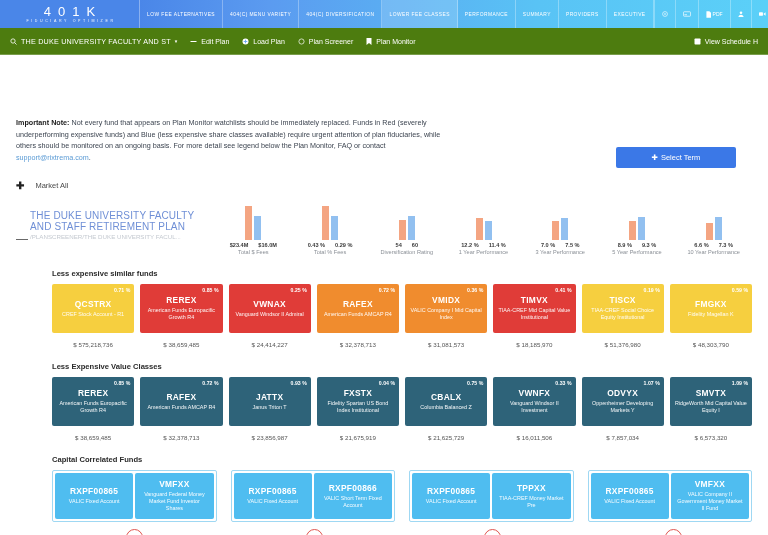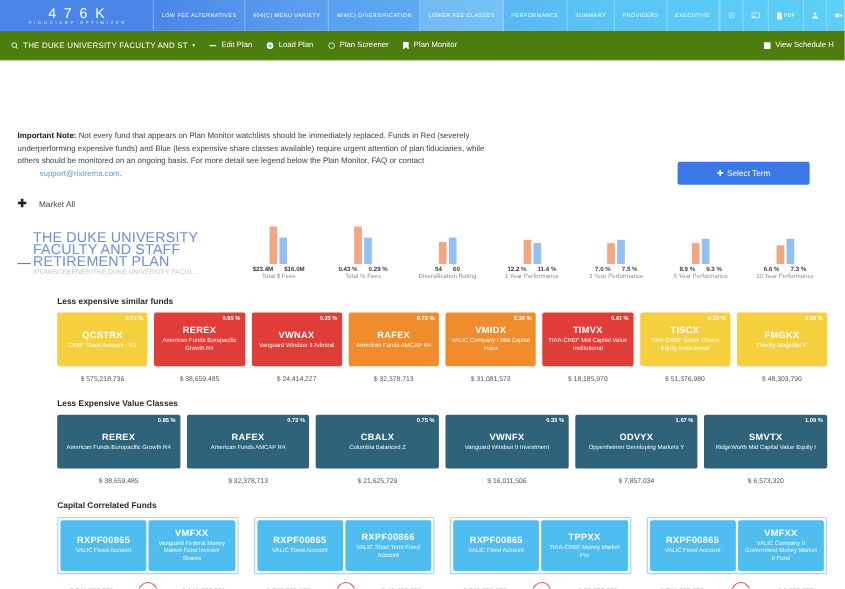--- a/index.html
+++ b/index.html
@@ -55,33 +55,33 @@
     position:absolute; right:32px; top:30px;
     background:#3b78e7; color:#fff; border:none; border-radius:2px;
     width:120px; height:21px; font-size:7.5px; cursor:pointer;
     display:flex; align-items:center; justify-content:center; gap:3px;
     font-family:"Liberation Sans", sans-serif;
   }
   .note{
     margin-top:62px; width:438px; font-size:7.2px; line-height:11.6px; color:#3c4450;
   }
   .note b{ color:#1c1c1c; }
-  .note a{ color:#5b9bd5; text-decoration:none;margin-left:20px; }
+  .note a{ color:#5b9bd5; text-decoration:none; }
 
   .expand-all{
     margin-top:18px; display:flex; align-items:center; gap:11px;
     font-size:7.5px; color:#4a4a4a; cursor:pointer;
   }
   .plus-ico{ font-size:10px; color:#222; font-weight:700; line-height:8px;}
 
   
   .planrow{ display:flex; align-items:flex-start; margin-top:16px; }
   .minus-col{ width:14px; flex:0 0 14px; padding-top:26px; font-size:12px; color:#555; cursor:pointer;}
   .plantitle{ width:185px; flex:0 0 185px; padding-top:4px;}
-  .plantitle .t{ color:#6f8fd6; font-size:13px; line-height:11px; letter-spacing:.15px;}
+  .plantitle .t{ color:#6f8fd6; font-size:10px; line-height:11px; letter-spacing:.15px;}
   .plantitle .u{ color:#c4c9d0; font-size:6.2px; margin-top:1px; white-space:nowrap; overflow:hidden; text-overflow:ellipsis;}
 
   .metrics{ display:flex; flex:1; gap:0; }
   .metric{ flex:1; display:flex; flex-direction:column; align-items:center; }
   .metric .bars{
     height:34px; display:flex; align-items:flex-end; justify-content:center; gap:2px;
   }
   .metric .bars .bar{ width:7px; }
   .bar.a{ background:#f4a582; }
   .bar.b{ background:#92c0f0; }
@@ -125,21 +125,21 @@
   .circ{
     width:17px; height:17px; border-radius:50%; border:1px solid #e0554f;
     color:#e0554f; font-size:5.4px; display:flex; align-items:center; justify-content:center;
   }
 </style>
 </head>
 <body>
 
 <div class="topnav">
   <div class="logo">
-    <div class="logo-main">476K</div>
+    <div class="logo-main">401K</div>
     <div class="logo-sub">FIDUCIARY OPTIMIZER</div>
   </div>
   <div id="navitems" style="display:flex;">
       <div class="navitem">LOW FEE ALTERNATIVES</div>
       <div class="navitem">404(C) MENU VARIETY</div>
       <div class="navitem">404(C) DIVERSIFICATION</div>
       <div class="navitem active">LOWER FEE CLASSES</div>
       <div class="navitem">PERFORMANCE</div>
       <div class="navitem">SUMMARY</div>
       <div class="navitem">PROVIDERS</div>
@@ -407,20 +407,36 @@
         <div class="cardwrap">
           <div class="card c-teal">
             <div class="pct">0.72 %</div>
             <div class="tick">RAFEX</div>
             <div class="nm">American Funds AMCAP R4</div>
           </div>
           <div class="amt">$ 32,378,713</div>
         </div>
         <div class="cardwrap">
           <div class="card c-teal">
+            <div class="pct">0.93 %</div>
+            <div class="tick">JATTX</div>
+            <div class="nm">Janus Triton T</div>
+          </div>
+          <div class="amt">$ 23,856,987</div>
+        </div>
+        <div class="cardwrap">
+          <div class="card c-teal">
+            <div class="pct">0.04 %</div>
+            <div class="tick">FXSTX</div>
+            <div class="nm">Fidelity Spartan US Bond Index Institutional</div>
+          </div>
+          <div class="amt">$ 21,675,919</div>
+        </div>
+        <div class="cardwrap">
+          <div class="card c-teal">
             <div class="pct">0.75 %</div>
             <div class="tick">CBALX</div>
             <div class="nm">Columbia Balanced Z</div>
           </div>
           <div class="amt">$ 21,625,729</div>
         </div>
         <div class="cardwrap">
           <div class="card c-teal">
             <div class="pct">0.33 %</div>
             <div class="tick">VWNFX</div>

